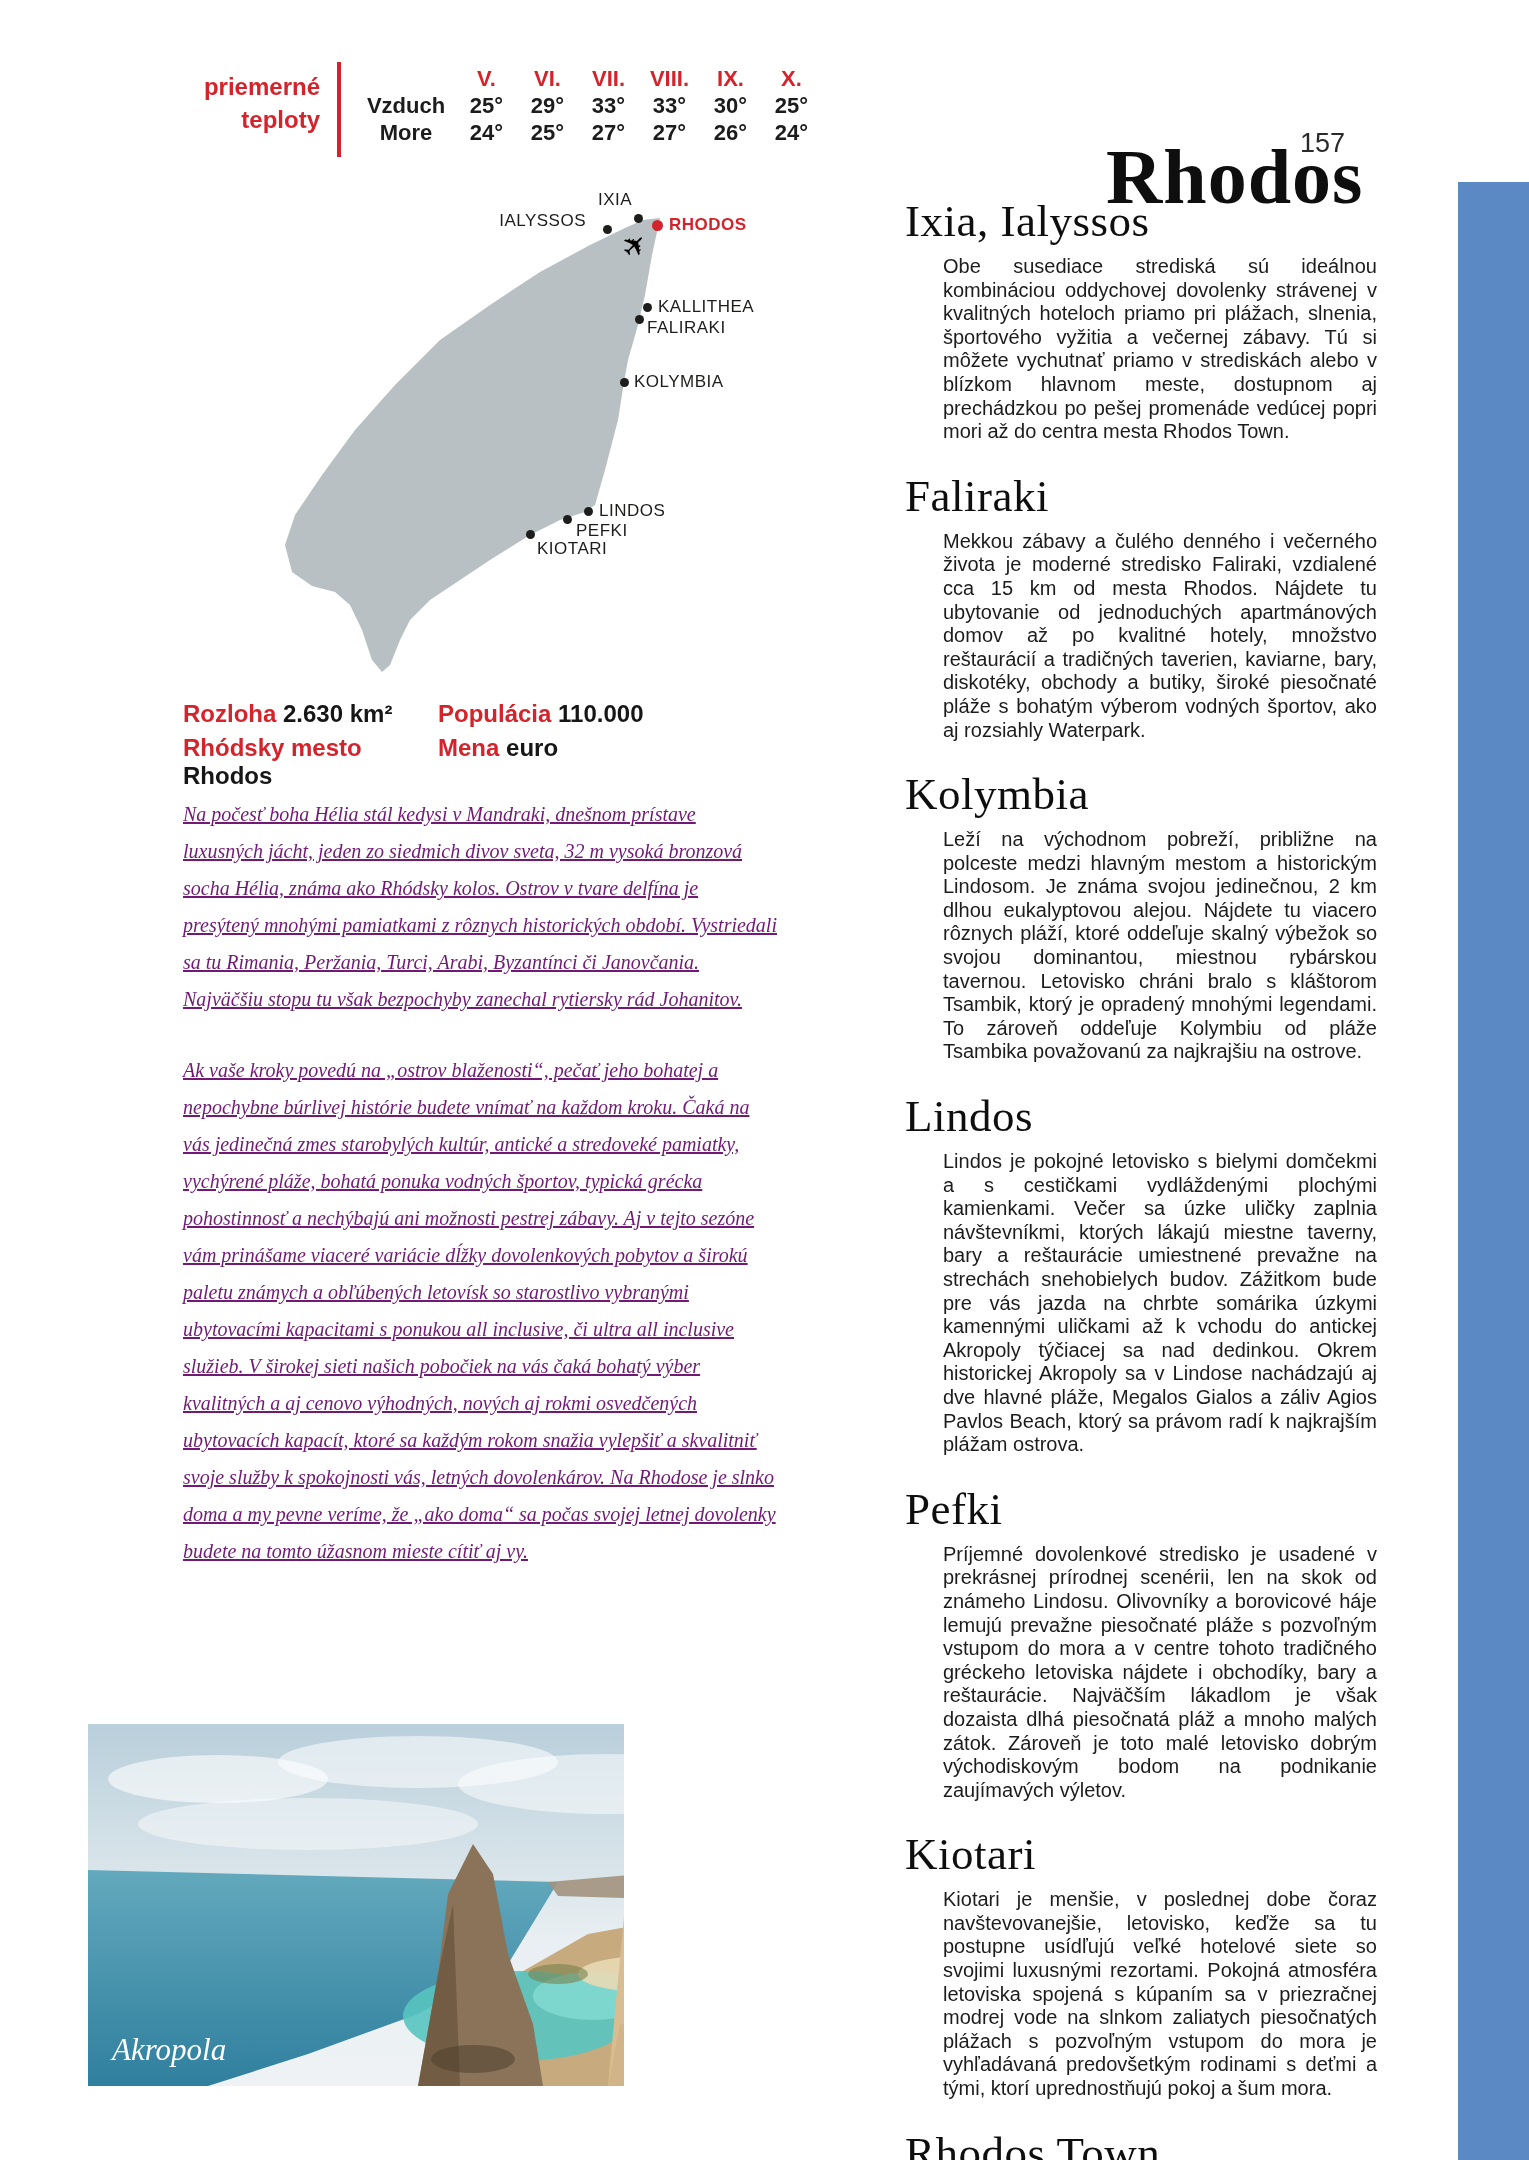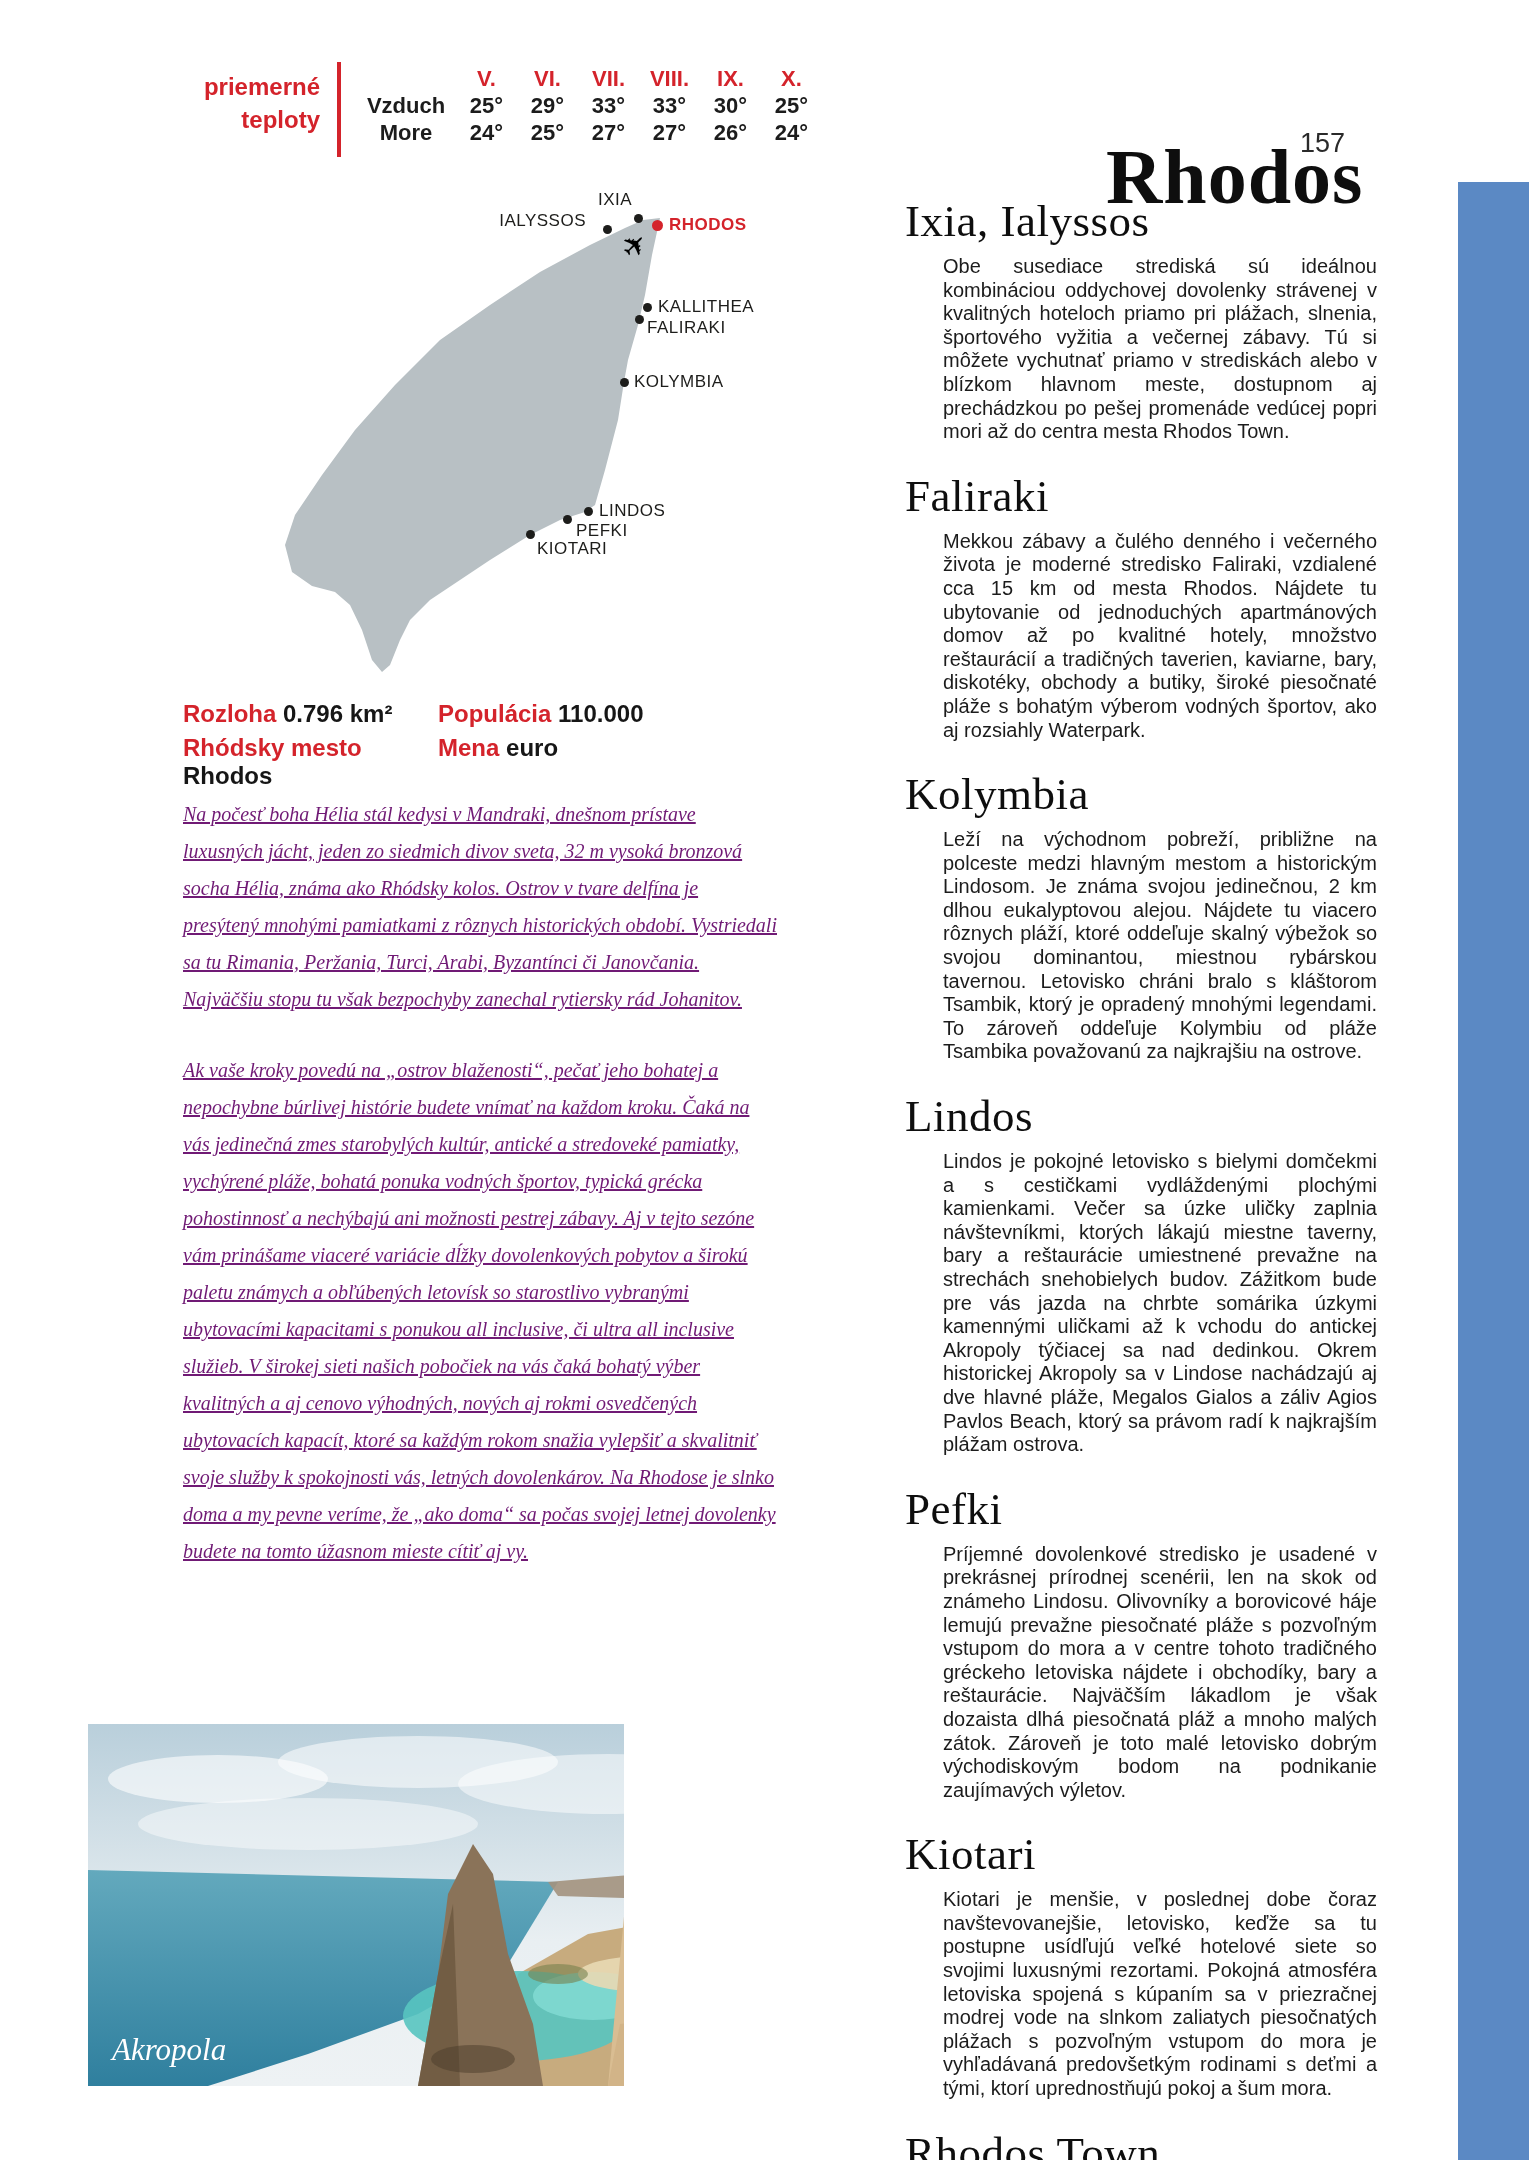--- a/index.html
+++ b/index.html
@@ -133,21 +133,21 @@
   <div class="dot" style="left:313px;top:325px;"></div>
   <div class="mlabel" style="left:326px;top:331px;">PEFKI</div>
 
   <div class="dot" style="left:276px;top:340px;"></div>
   <div class="mlabel" style="left:287px;top:349px;">KIOTARI</div>
 </div>
 
 <div class="abs facts">
   <div>
     <span class="lbl">Rozloha</span>
-    <span class="val">0.796 km²</span>
+    <span class="val">2.630 km²</span>
   </div>
   <div>
     <span class="lbl">Populácia</span>
     <span class="val">110.000</span>
   </div>
   <div>
     <span class="lbl">Rhódsky mesto</span>
     <span class="val">Rhodos</span>
   </div>
   <div>

